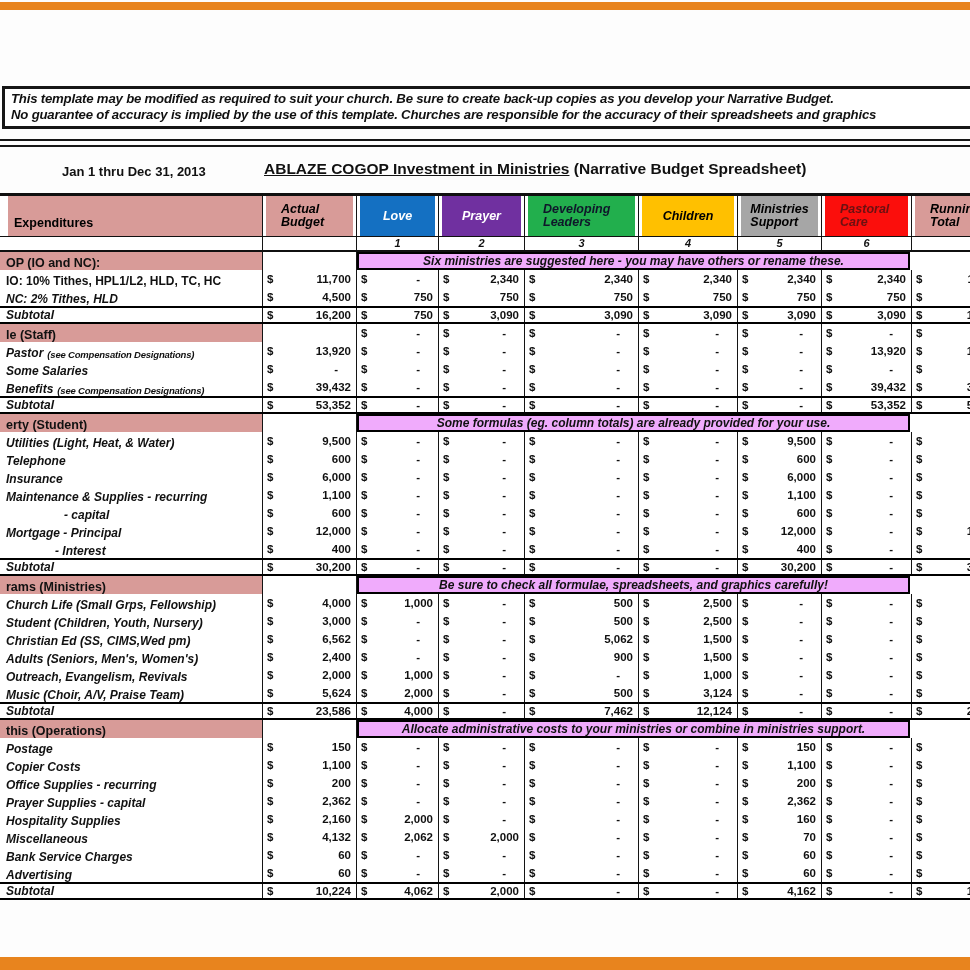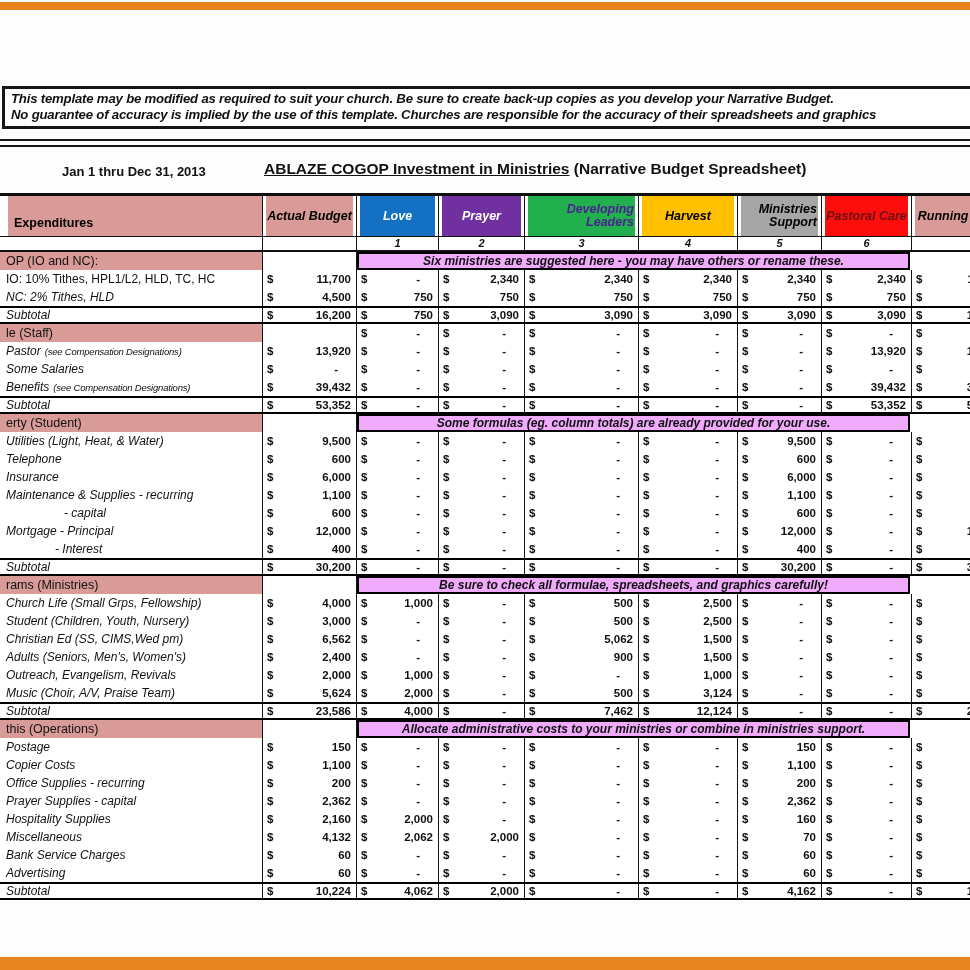--- a/index.html
+++ b/index.html
@@ -31,37 +31,37 @@
   #page-title .u { text-decoration: underline; }
 
   #sheet { position: absolute; left: 0; top: 193px; width: 1007px; background: #fff; }
   .grid-row { display: grid; width: 1007px; }
 
   
   #header-row { height: 44px; border-top: 3px solid #101010; border-bottom: 1.5px solid #101010; background: #fff; }
   .hcell { position: relative; border-right: 1.6px solid #141414; }
   .hcell.last { border-right: none; }
   .hblock { position: absolute; top: 0; bottom: 0; left: 3px; right: 3px;
-    display: flex; align-items: center; justify-content: center; text-align: right;
-    font-weight: bold; font-size: 12.5px; line-height: 13px; padding: 0 1px; }
+    display: flex; align-items: center; justify-content: center; text-align: left;
+    font-weight: bold; font-size: 12.5px; line-height: 13px; padding: 0 15px; }
   .hblock.it { font-style: italic; }
   .hblock.full { left: 8px; right: 0; justify-content: flex-start; text-align: left;
     align-items: flex-end; padding: 0 0 6px 6px; }
 
   
   #numbers-row { height: 15px; border-bottom: 2.5px solid #101010; }
   .ncell { border-right: 1.6px solid #141414; font-weight: bold; font-style: italic;
     font-size: 11px; text-align: center; line-height: 13px; }
   .ncell.last { border-right: none; }
 
   
   .row { height: 18px; }
   .c { border-right: 1.6px solid #141414; display: flex; align-items: center; overflow: hidden; }
   .c.last { border-right: none; }
-  .lc { font-weight: normal; font-style: italic; font-size: 12px; white-space: nowrap; padding-left: 6px; }
+  .lc { font-weight: bold; font-style: italic; font-size: 12px; white-space: nowrap; padding-left: 6px; align-items: flex-end; }
   .lc.up { font-style: normal; }
   .lc .sm { font-size: 9.5px; margin-left: 4px; letter-spacing: -0.2px; }
   .row.section .lc { background: #d89b98; font-style: normal; font-size: 12.5px; }
   .vc { justify-content: space-between; font-weight: bold; font-size: 11.5px; padding: 0 5px 0 4px; }
   .vc .val.dash { margin-right: 13px; }
   .note { grid-column: 3 / 9; border: 2.5px solid #000; margin-right: 2px; background: #f0abfc;
     display: flex; align-items: center; justify-content: center;
     font-weight: bold; font-style: italic; font-size: 12px; white-space: nowrap; overflow: hidden; }
   .row.subtotal { border-top: 2px solid #000; border-bottom: 2px solid #000; }
 </style>
@@ -88,24 +88,24 @@
       <div class="hcell">
         <div class="hblock it" style="background: rgb(216, 155, 152); color: rgb(0, 0, 0);">Actual Budget</div>
       </div>
       <div class="hcell">
         <div class="hblock it" style="background: rgb(20, 112, 194); color: rgb(255, 255, 255);">Love</div>
       </div>
       <div class="hcell">
         <div class="hblock it" style="background: rgb(112, 48, 160); color: rgb(255, 255, 255);">Prayer</div>
       </div>
       <div class="hcell">
-        <div class="hblock it" style="background: rgb(34, 175, 77); color: #4c1d95;">Developing Leaders</div>
+        <div class="hblock it" style="background: rgb(34, 175, 77); color: #0f172a;">Developing Leaders</div>
       </div>
       <div class="hcell">
-        <div class="hblock it" style="background: rgb(255, 192, 0); color: rgb(0, 0, 0);">Harvest</div>
+        <div class="hblock it" style="background: rgb(255, 192, 0); color: rgb(0, 0, 0);">Children</div>
       </div>
       <div class="hcell">
         <div class="hblock it" style="background: rgb(166, 166, 166); color: rgb(0, 0, 0);">Ministries Support</div>
       </div>
       <div class="hcell">
         <div class="hblock it" style="background: rgb(251, 14, 12); color: rgb(107, 17, 18);">Pastoral Care</div>
       </div>
       <div class="hcell last">
         <div class="hblock it" style="background: rgb(216, 155, 152); color: rgb(0, 0, 0);">Running Total</div>
       </div>

